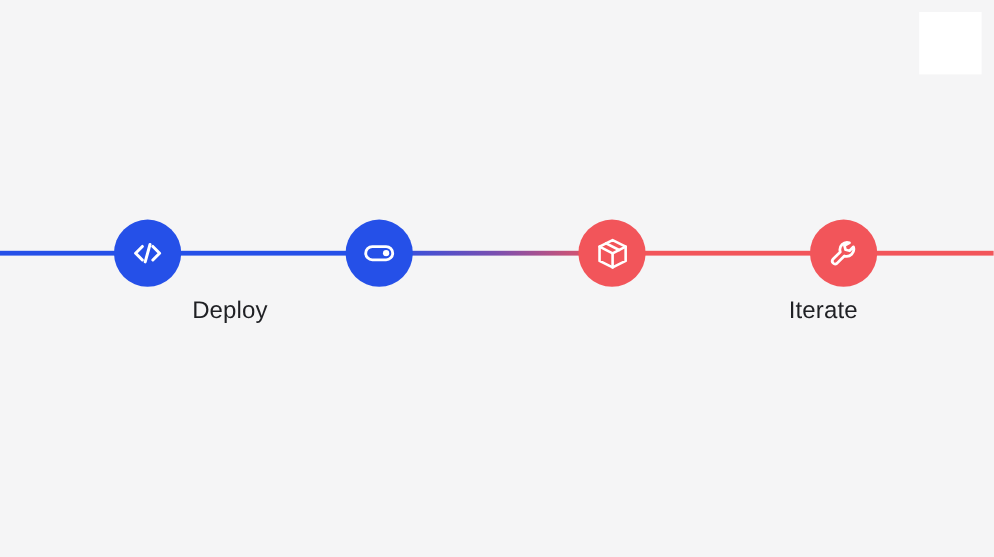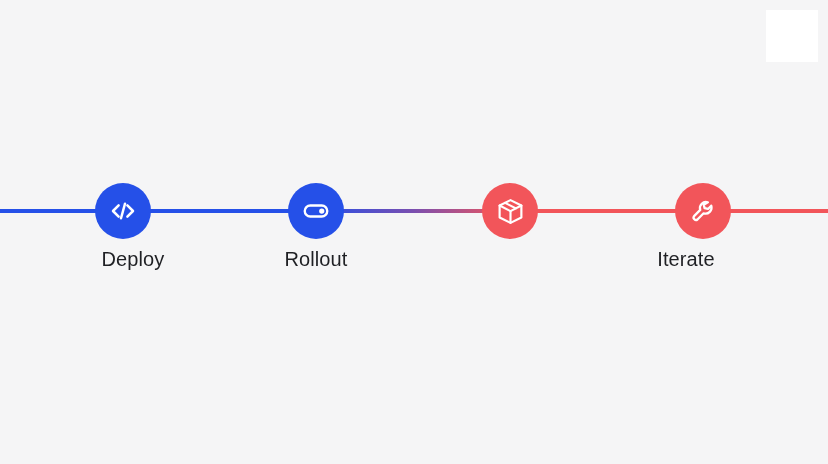--- a/index.html
+++ b/index.html
@@ -76,21 +76,21 @@
   .step-label {
     position: absolute;
     top: 248px;
     width: 200px;
     text-align: center;
     font-size: 20px;
     color: #1f2024;
     letter-spacing: 0.1px;
     white-space: nowrap;
   }
-  .label-1 { left: 33px; }
+  .label-1 { left: 23px; text-align: right; }
   .label-2 { left: 216px; }
   .label-3 { left: 410px; }
   .label-4 { left: 586px; }
 </style>
 </head>
 <body>
 
 <div id="canvas">
 
   <div class="corner-card"></div>
@@ -115,21 +115,20 @@
     <div class="step-label label-1">Deploy</div>
 
     <div class="node blue node-2">
       <span>
         <svg width="30" height="30" viewBox="0 0 24 24" fill="none" stroke="#ffffff" stroke-width="1.9" stroke-linecap="round" stroke-linejoin="round">
           <rect x="3" y="7.6" width="18" height="8.8" rx="4.4"></rect>
           <circle cx="16.6" cy="12" r="2.1" fill="#ffffff" stroke="none"></circle>
         </svg>
       </span>
     </div>
-    <div class="step-label label-2">Rollout</div>
 
     <div class="node red node-3">
       <span>
         <svg width="29" height="29" viewBox="0 0 24 24" fill="none" stroke="#ffffff" stroke-width="1.8" stroke-linecap="round" stroke-linejoin="round">
           <path d="M12 2.6 21 7.1v9.8L12 21.4 3 16.9V7.1z"></path>
           <polyline points="3,7.1 12,11.7 21,7.1"></polyline>
           <line x1="12" y1="11.7" x2="12" y2="21.4"></line>
           <line x1="7.5" y1="4.85" x2="16.5" y2="9.4"></line>
         </svg>
       </span>

